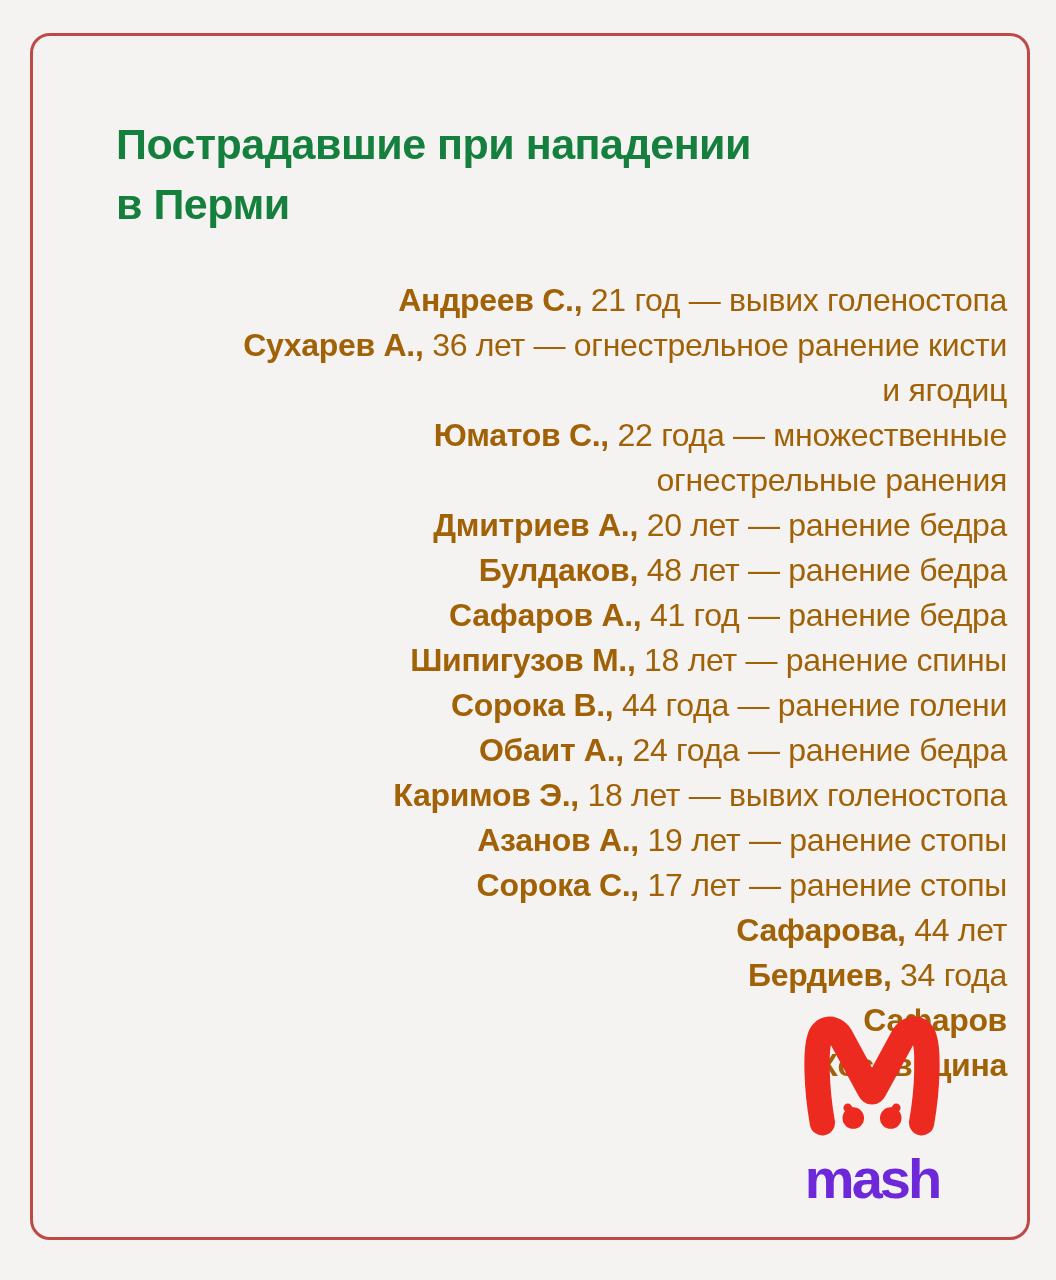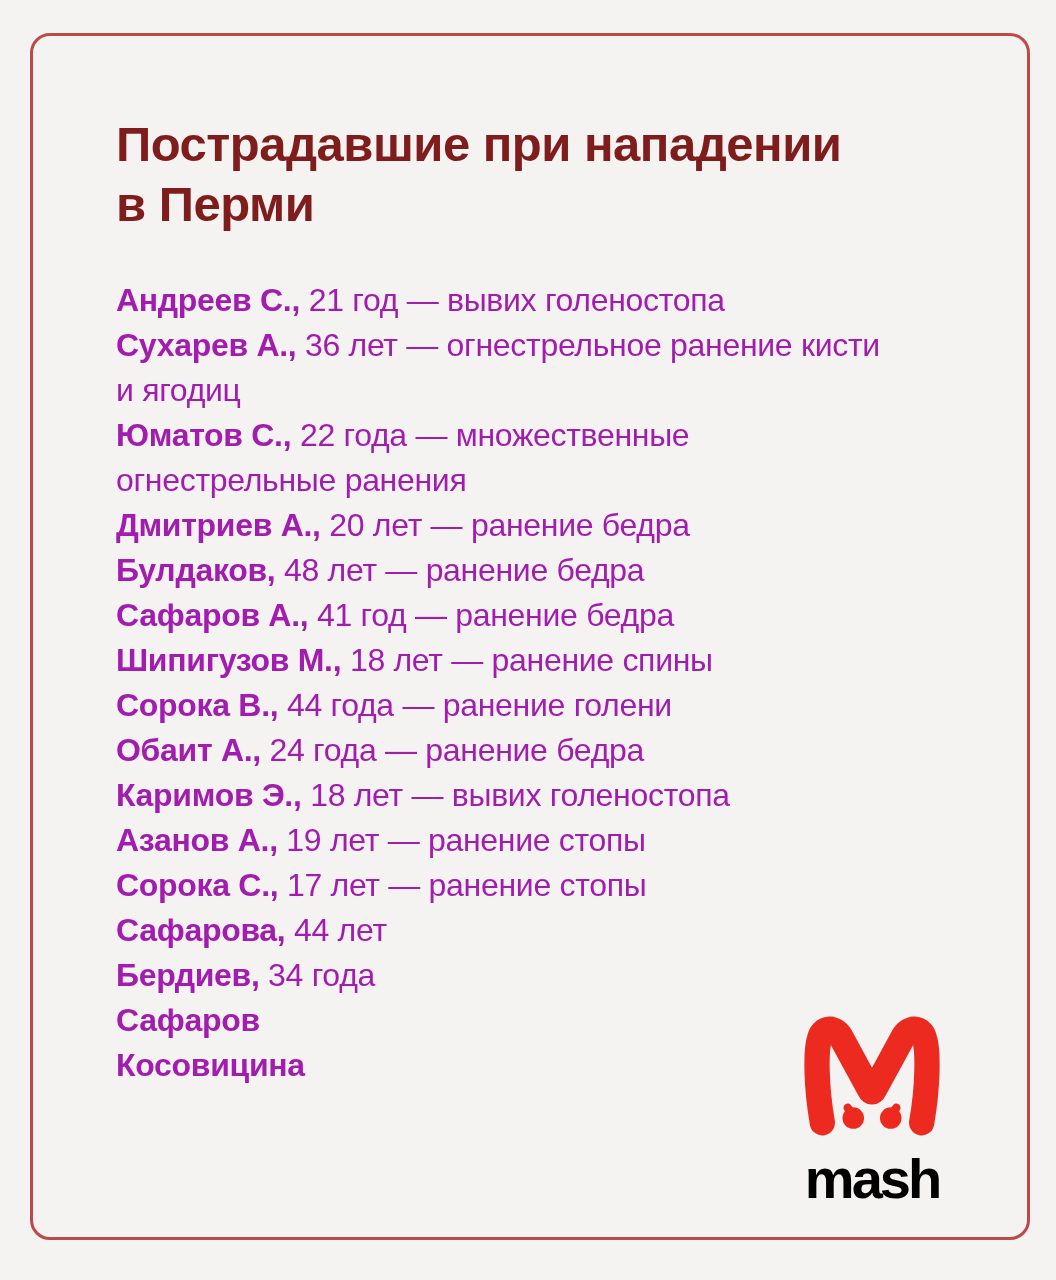--- a/index.html
+++ b/index.html
@@ -13,52 +13,53 @@
   .card {
     position: absolute;
     left: 30px; top: 33px;
     width: 1000px; height: 1207px;
     border: 3px solid #bc4b48;
     border-radius: 20px;
     background: #f4f3f1;
     padding: 78px 20px 0 83px;
   }
   .page-title {
-    font-size: 49px;
+    font-size: 43px;
     line-height: 60px;
     font-weight: bold;
-    color: #7f1d1d;
+    color: #15803d;
     letter-spacing: -0.5px;
     white-space: pre-line;
   }
   .victims-list {
     margin-top: 44px;
     font-size: 32px;
     line-height: 45px;
-    color: #a21caf;
+    color: #a16207;
     letter-spacing: -0.3px;
     max-width: 910px;
+    text-align: right;
   }
   .victim-row { white-space: pre-line; }
   .victim-name { font-weight: bold; }
   .mash-logo {
     position: absolute;
     right: 70px; bottom: 30px;
     width: 170px;
     text-align: center;
   }
   .mash-cat { display: block; margin: 0 auto; }
   .mash-wordmark {
     display: block;
     margin-top: 2px;
     font-size: 56px;
     line-height: 56px;
     font-weight: bold;
     letter-spacing: -3px;
-    color: #000000;
+    color: #6d28d9;
   }
 </style>
 </head>
 <body>
 
 <div class="page-root">
   <div class="card">
 
     <h1 class="page-title">Пострадавшие при нападении
 в Перми</h1>

